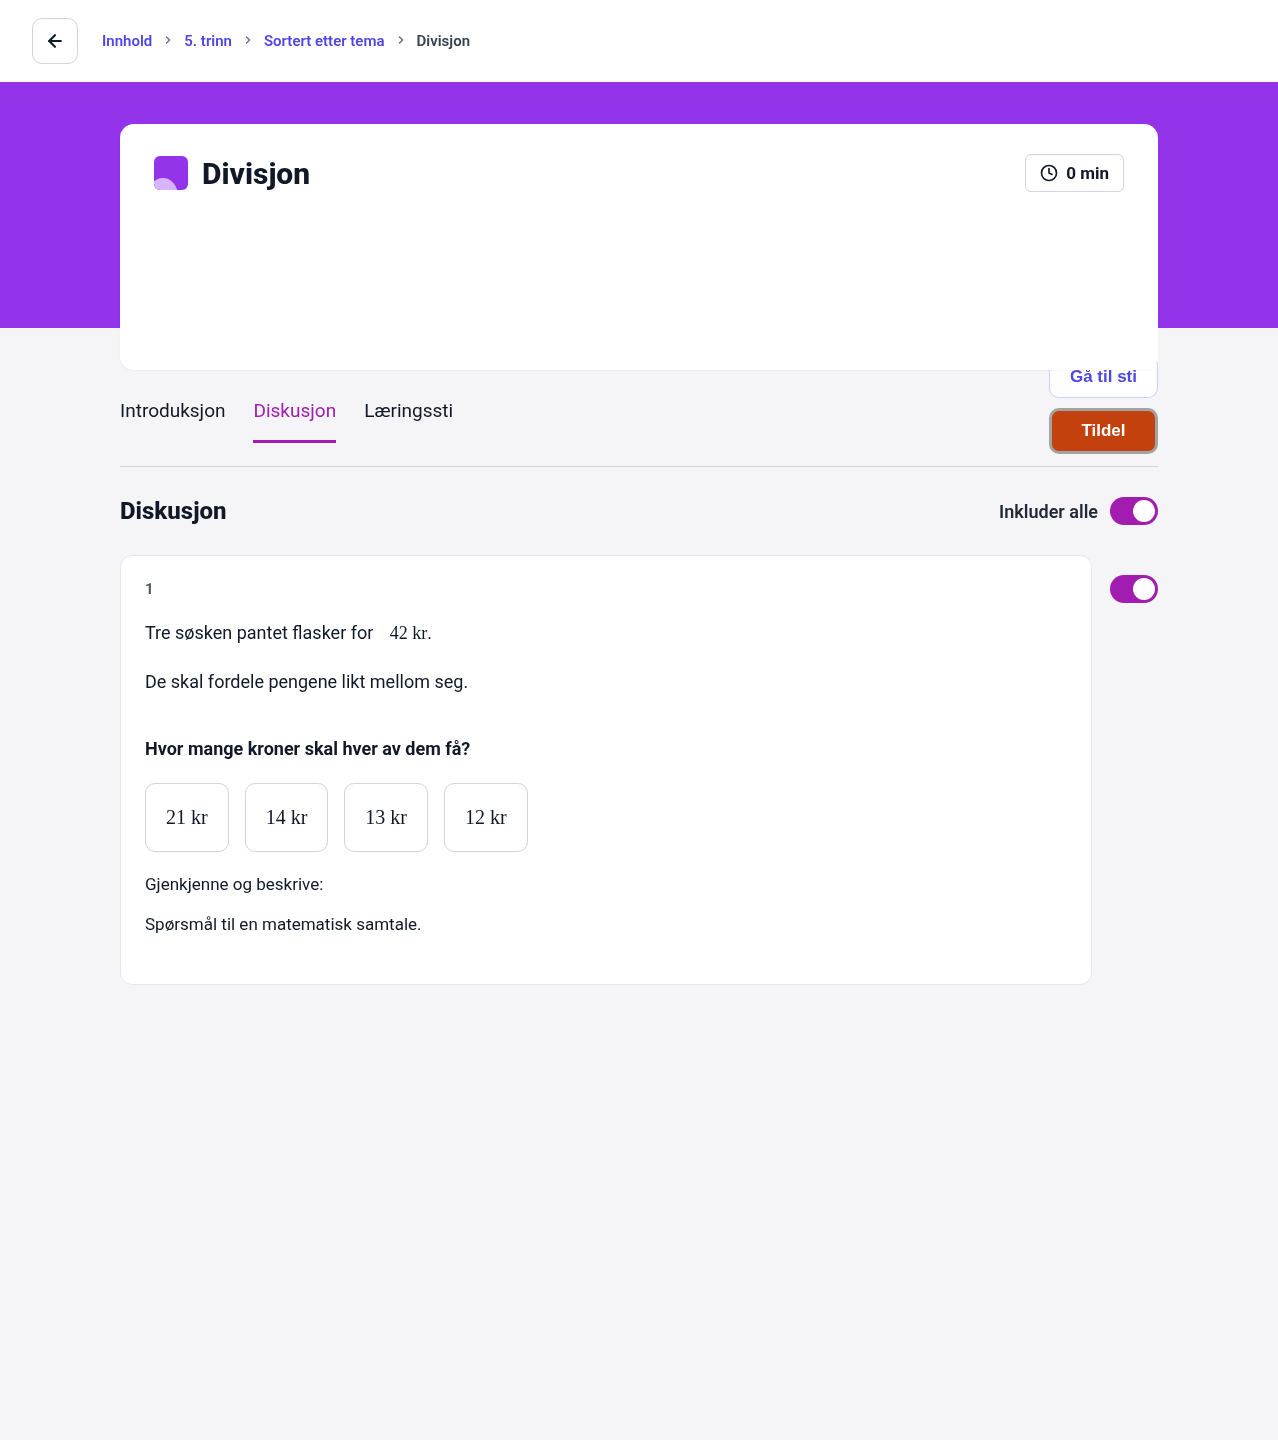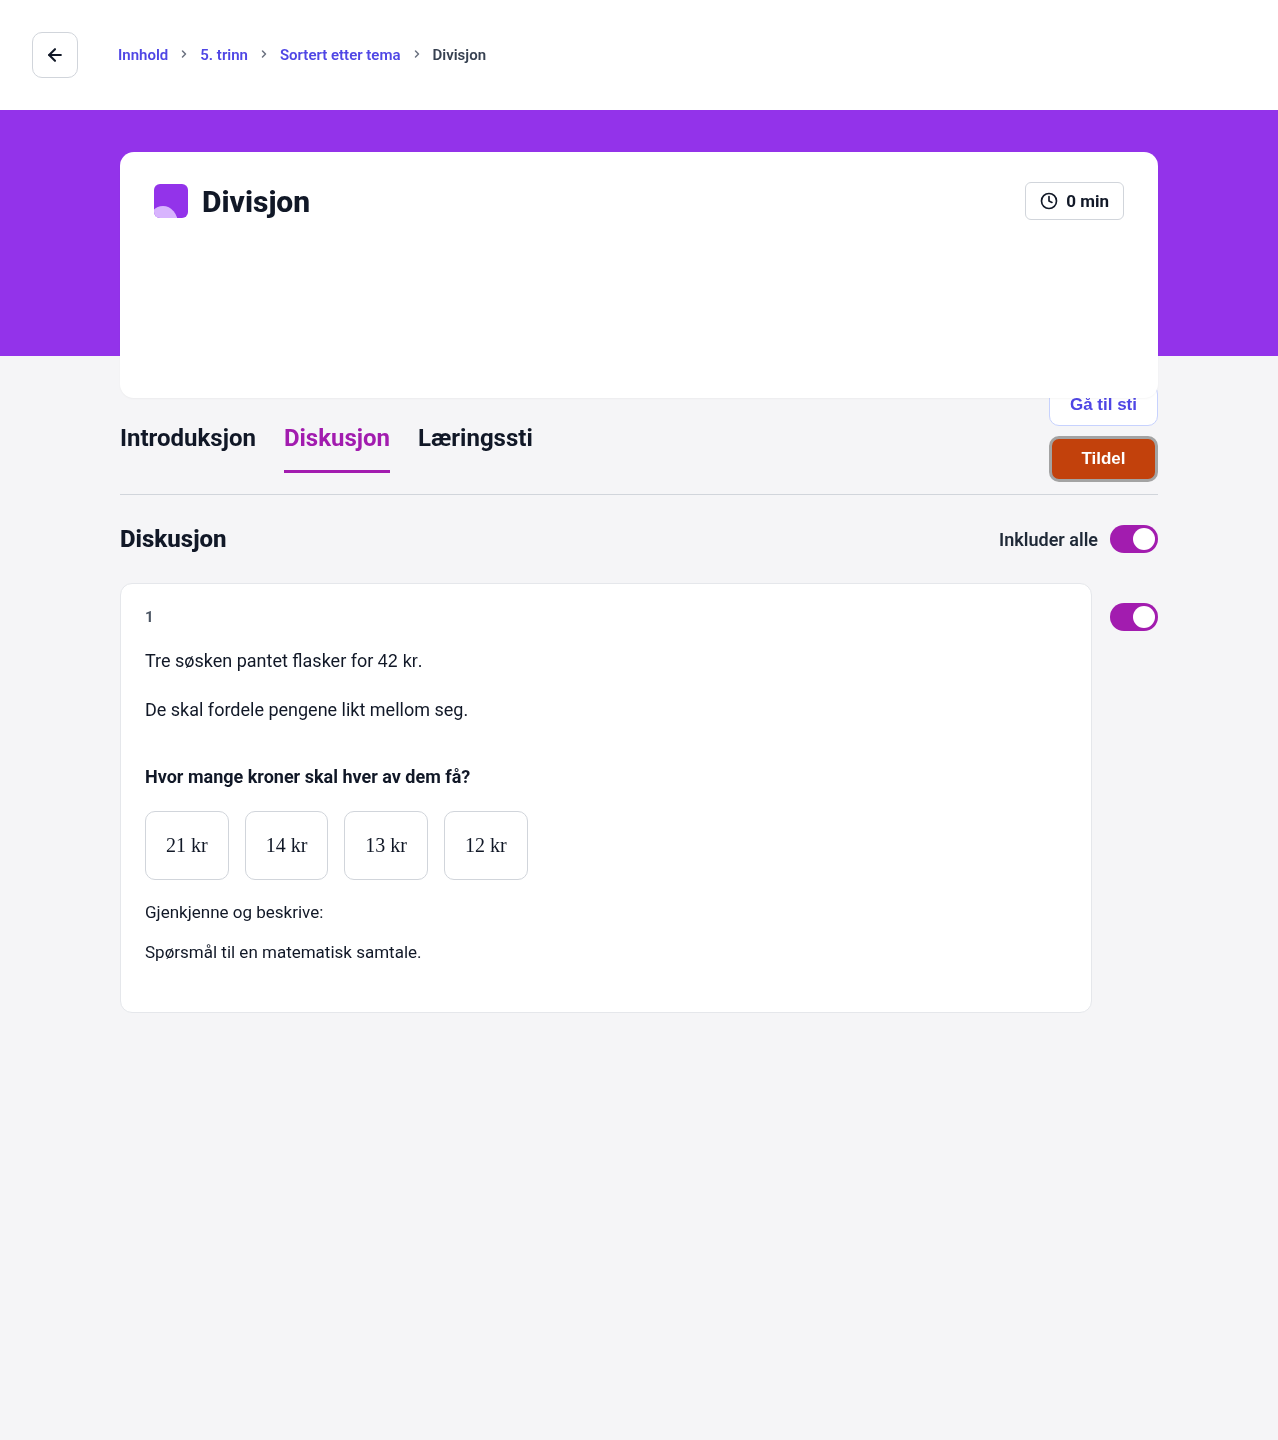--- a/index.html
+++ b/index.html
@@ -5,23 +5,23 @@
   * { box-sizing: border-box; margin: 0; padding: 0; }
   body {
     font-family: -apple-system, BlinkMacSystemFont, "Segoe UI", Roboto, Helvetica, Arial, sans-serif;
     background: #f5f5f7;
     color: #1f2937;
     width: 1278px;
   }
   .topbar {
     display: flex;
     align-items: center;
-    gap: 40px;
+    gap: 24px;
     background: #ffffff;
-    padding: 32px 32px;
+    padding: 18px 32px;
   }
   .back-btn {
     width: 46px;
     height: 46px;
     border: 1px solid #d1d5db;
     border-radius: 10px;
     display: flex;
     align-items: center;
     justify-content: center;
     background: #fff;
@@ -105,22 +105,22 @@
     align-items: center;
     justify-content: space-between;
     margin-top: 28px;
     border-bottom: 1px solid #d1d5db;
   }
   .tabs {
     display: flex;
     gap: 28px;
   }
   .tab {
-    font-size: 24px;
-    font-weight: 700;
+    font-size: 19px;
+    font-weight: 400;
     color: #111827;
     padding: 18px 0;
     cursor: pointer;
     border-bottom: 3px solid transparent;
     margin-bottom: -1px;
   }
   .tab.active {
     color: #a21caf;
     border-bottom-color: #a21caf;
   }
@@ -208,21 +208,22 @@
     margin-bottom: 20px;
   }
   .q-body p {
     font-size: 18px;
     line-height: 1.7;
     color: #111827;
     margin-bottom: 18px;
   }
   .q-body p.bold { font-weight: 700; margin-top: 37px; }
   .q-body .serif-val {
-    font-family: Liberation Sans, sans-serif;
+    font-family: Liberation Serif, serif;
+    margin-left: 12px;
   }
   .answers {
     display: flex;
     flex-direction: row;
     gap: 16px;
     margin-top: 16px;
   }
   .answer {
     border: 1px solid #d1d5db;
     border-radius: 10px;

